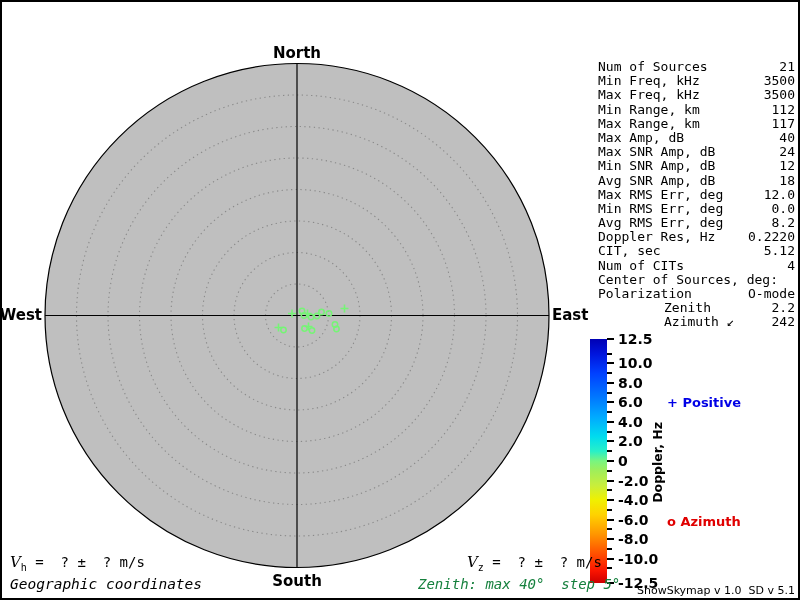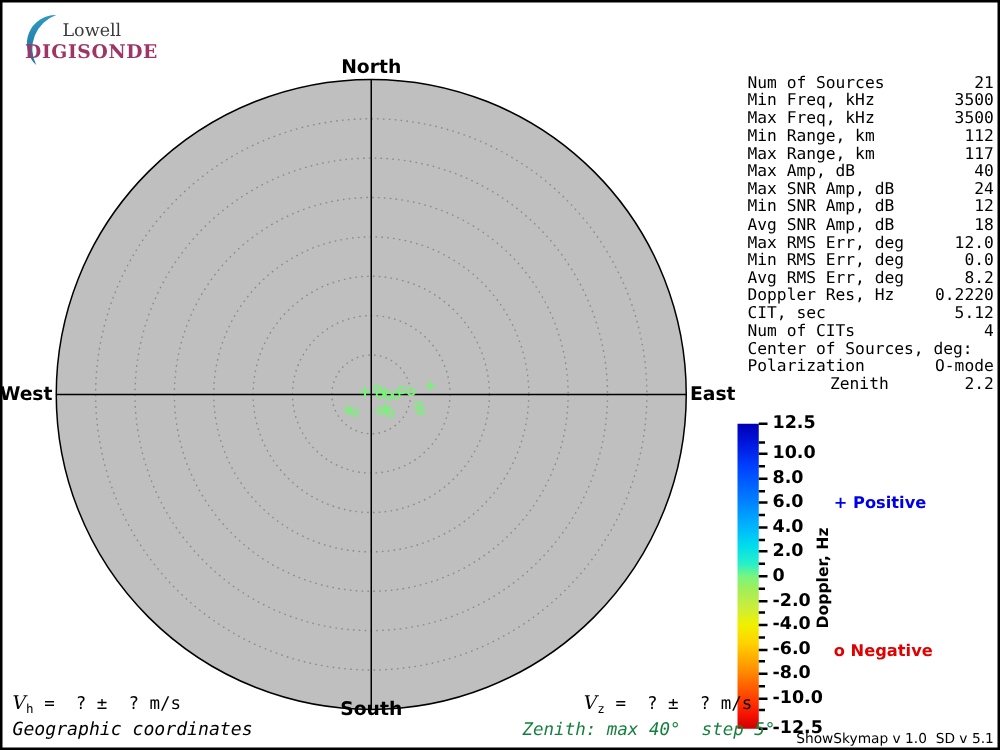--- a/index.html
+++ b/index.html
@@ -15,21 +15,21 @@
   .logo-digisonde{position:absolute;left:12px;top:27px;font:bold 15px "DejaVu Serif",serif;
                   color:#9e3566;letter-spacing:.5px;}
 
   
   .station{position:absolute;top:8px;right:4px;margin:0;font:bold 13px "DejaVu Sans Mono",monospace;
            line-height:17px;white-space:pre;color:#000;}
 
   
   .dir{position:absolute;font:bold 15px "DejaVu Sans",sans-serif;color:#000;white-space:nowrap;}
   .north{left:297px;top:44px;transform:translateX(-50%);}
-  .south{left:297px;top:558px;transform:translateX(-50%);}
+  .south{left:297px;top:572px;transform:translateX(-50%);}
   .west{left:42px;top:306px;transform:translateX(-100%);}
   .east{left:552px;top:306px;}
 
   
   .params{position:absolute;left:598px;top:60px;width:197px;font:13px "DejaVu Sans Mono",monospace;color:#000;}
   .prow{display:flex;justify-content:space-between;height:14.2px;line-height:14.2px;white-space:pre;}
   .prow.indent .plabel{padding-left:66px;}
 
   
   .cbar{position:absolute;left:590px;top:339px;width:17px;height:244px;}
@@ -82,33 +82,20 @@
       <path d="M 340.5 308.5 H 348.5 M 344.5 304.5 V 312.5" stroke="#76f476" stroke-width="1.6" fill="none"></path>
       <path d="M 304.5 326.5 H 312.5 M 308.5 322.5 V 330.5" stroke="#76f476" stroke-width="1.6" fill="none"></path>
       <circle cx="304.5" cy="328.5" r="2.7" fill="none" stroke="#76f476" stroke-width="1.5"></circle>
       <circle cx="312" cy="330.5" r="2.7" fill="none" stroke="#76f476" stroke-width="1.5"></circle>
       <circle cx="335" cy="324.5" r="2.7" fill="none" stroke="#76f476" stroke-width="1.5"></circle>
       <circle cx="336.5" cy="329" r="2.7" fill="none" stroke="#76f476" stroke-width="1.5"></circle>
       <path d="M 274.5 327.5 H 282.5 M 278.5 323.5 V 331.5" stroke="#76f476" stroke-width="1.6" fill="none"></path>
       <circle cx="283.5" cy="330" r="2.7" fill="none" stroke="#76f476" stroke-width="1.5"></circle>
     </svg>
 
-  <div class="logo">
-    <svg class="logo-crescent" width="46" height="50">
-      <defs>
-        <linearGradient id="cres" x1="0" y1="0" x2="0" y2="1">
-          <stop offset="0" stop-color="#2e9abf"></stop>
-          <stop offset="1" stop-color="#1d6fa3"></stop>
-        </linearGradient>
-      </defs>
-      <path d="M 37 7 A 23 23 0 0 0 21 47 A 28.5 28.5 0 0 1 37 7 Z" fill="url(#cres)"></path>
-    </svg>
-    <div class="logo-lowell">Lowell</div>
-    <div class="logo-digisonde">DIGISONDE</div>
-  </div>
 
 
   <div class="dir north">North</div>
   <div class="dir south">South</div>
   <div class="dir west">West</div>
   <div class="dir east">East</div>
 
   <div class="params">
       <div class="prow"><span class="plabel">Num of Sources</span><span class="pvalue">21</span></div>
       <div class="prow"><span class="plabel">Min Freq, kHz</span><span class="pvalue">3500</span></div>
@@ -121,20 +108,21 @@
       <div class="prow"><span class="plabel">Avg SNR Amp, dB</span><span class="pvalue">18</span></div>
       <div class="prow"><span class="plabel">Max RMS Err, deg</span><span class="pvalue">12.0</span></div>
       <div class="prow"><span class="plabel">Min RMS Err, deg</span><span class="pvalue">0.0</span></div>
       <div class="prow"><span class="plabel">Avg RMS Err, deg</span><span class="pvalue">8.2</span></div>
       <div class="prow"><span class="plabel">Doppler Res, Hz</span><span class="pvalue">0.2220</span></div>
       <div class="prow"><span class="plabel">CIT, sec</span><span class="pvalue">5.12</span></div>
       <div class="prow"><span class="plabel">Num of CITs</span><span class="pvalue">4</span></div>
       <div class="prow"><span class="plabel">Center of Sources, deg:</span><span class="pvalue"></span></div>
       <div class="prow"><span class="plabel">Polarization</span><span class="pvalue">O-mode</span></div>
       <div class="prow indent"><span class="plabel">Zenith</span><span class="pvalue">2.2</span></div>
+      <div class="prow indent"><span class="plabel">Azimuth ↙</span><span class="pvalue">242</span></div>
     </div>
 
   <div class="cbar" style="background: linear-gradient(rgb(0, 0, 180) 0%, rgb(0, 20, 220) 6%, rgb(0, 64, 255) 14%, rgb(0, 120, 255) 24%, rgb(0, 170, 255) 32%, rgb(0, 220, 238) 40%, rgb(40, 240, 200) 46%, rgb(120, 245, 128) 50%, rgb(160, 238, 90) 54%, rgb(200, 238, 60) 60%, rgb(240, 240, 0) 66%, rgb(255, 210, 0) 72%, rgb(255, 150, 0) 80%, rgb(255, 80, 0) 88%, rgb(250, 20, 0) 95%, rgb(205, 0, 0) 100%);"></div>
   <div class="cbticks">
       <div class="cbtick major" style="top: -1px;"></div>
       <div class="cbnum" style="top: 0px;">12.5</div>
       <div class="cbtick major" style="top: 23.4px;"></div>
       <div class="cbnum" style="top: 24.4px;">10.0</div>
       <div class="cbtick major" style="top: 42.92px;"></div>
       <div class="cbnum" style="top: 43.92px;">8.0</div>
@@ -166,21 +154,21 @@
       <div class="cbtick minor" style="top: 111.24px;"></div>
       <div class="cbtick minor" style="top: 130.76px;"></div>
       <div class="cbtick minor" style="top: 150.28px;"></div>
       <div class="cbtick minor" style="top: 169.8px;"></div>
       <div class="cbtick minor" style="top: 189.32px;"></div>
       <div class="cbtick minor" style="top: 208.84px;"></div>
       <div class="cbtick minor" style="top: 228.36px;"></div>
     </div>
   <div class="cbaxis">Doppler, Hz</div>
   <div class="legend pos" style="color: rgb(0, 0, 230);">+ Positive</div>
-  <div class="legend neg" style="color: rgb(224, 0, 0);">o Negative</div>
+  <div class="legend neg" style="color: rgb(224, 0, 0);">o Azimuth</div>
 
   <div class="vh"><span class="vit">V</span><sub>h</sub><span> =  ? ±  ? m/s</span></div>
   <div class="geo">Geographic coordinates</div>
   <div class="vz"><span class="vit">V</span><sub>z</sub><span> =  ? ±  ? m/s</span></div>
   <div class="zen">Zenith: max 40°  step 5°</div>
   <div class="ver">ShowSkymap v 1.0  SD v 5.1</div>
 
   <div class="border-overlay"></div>
 </div>
 

